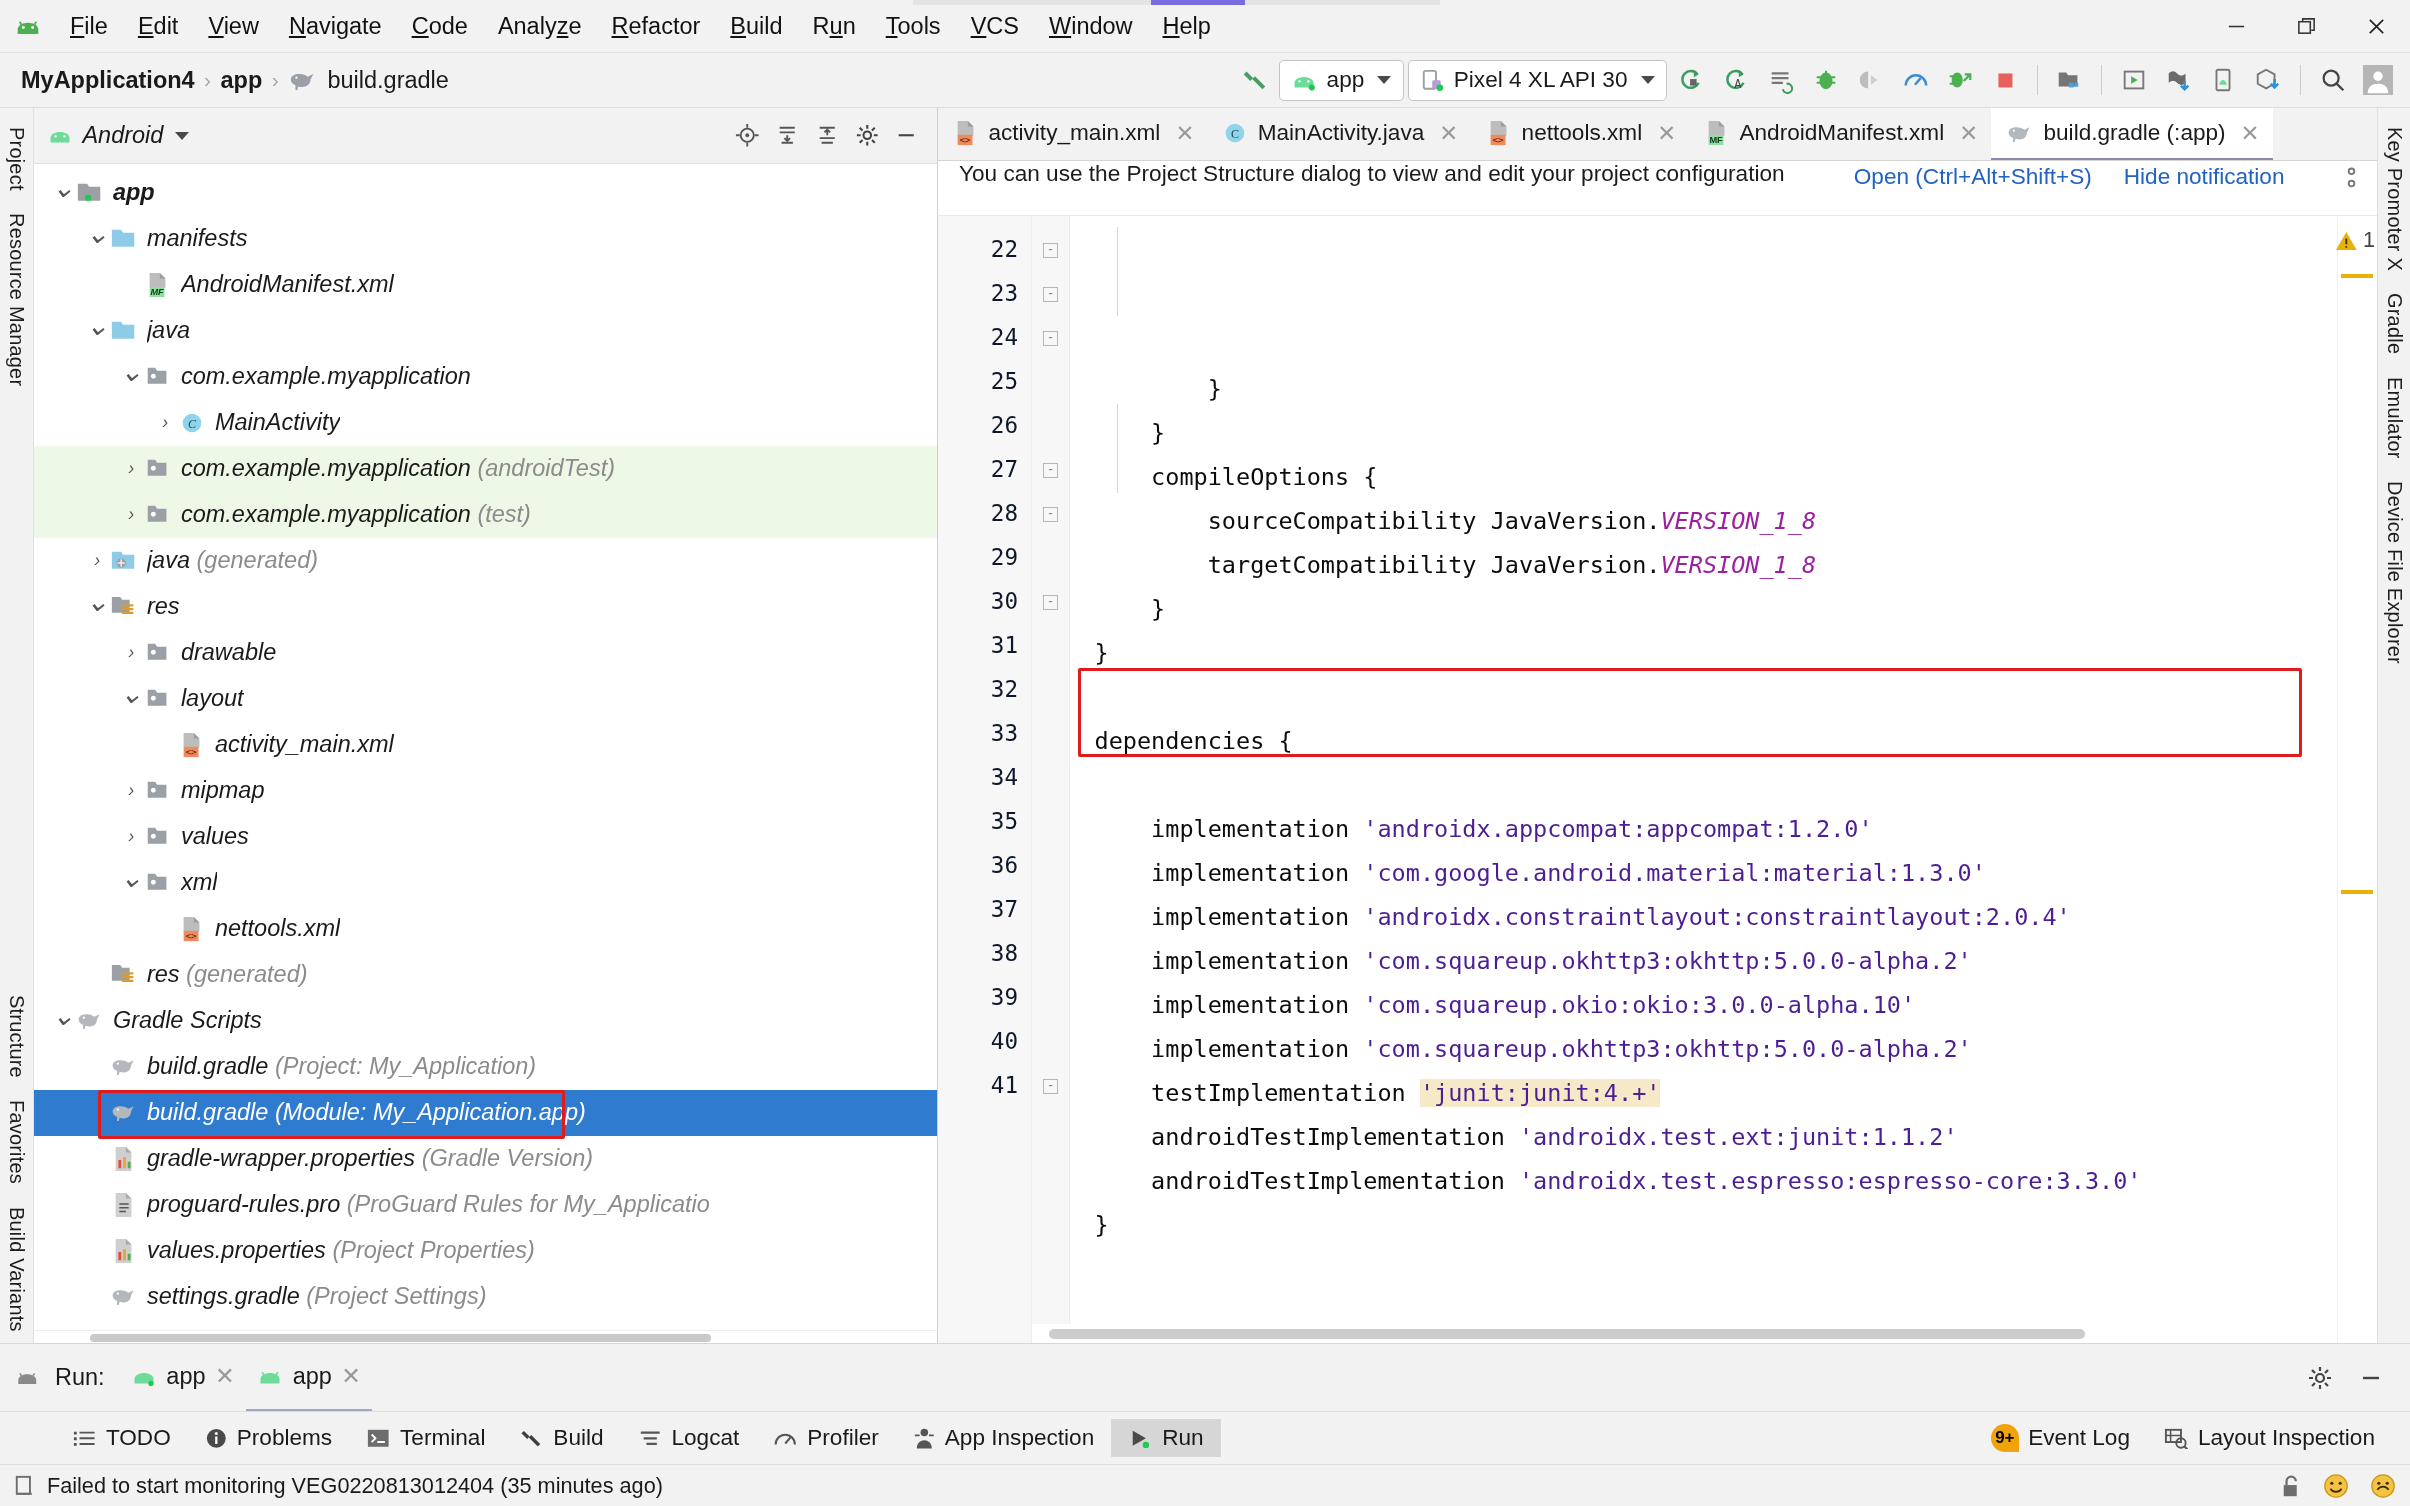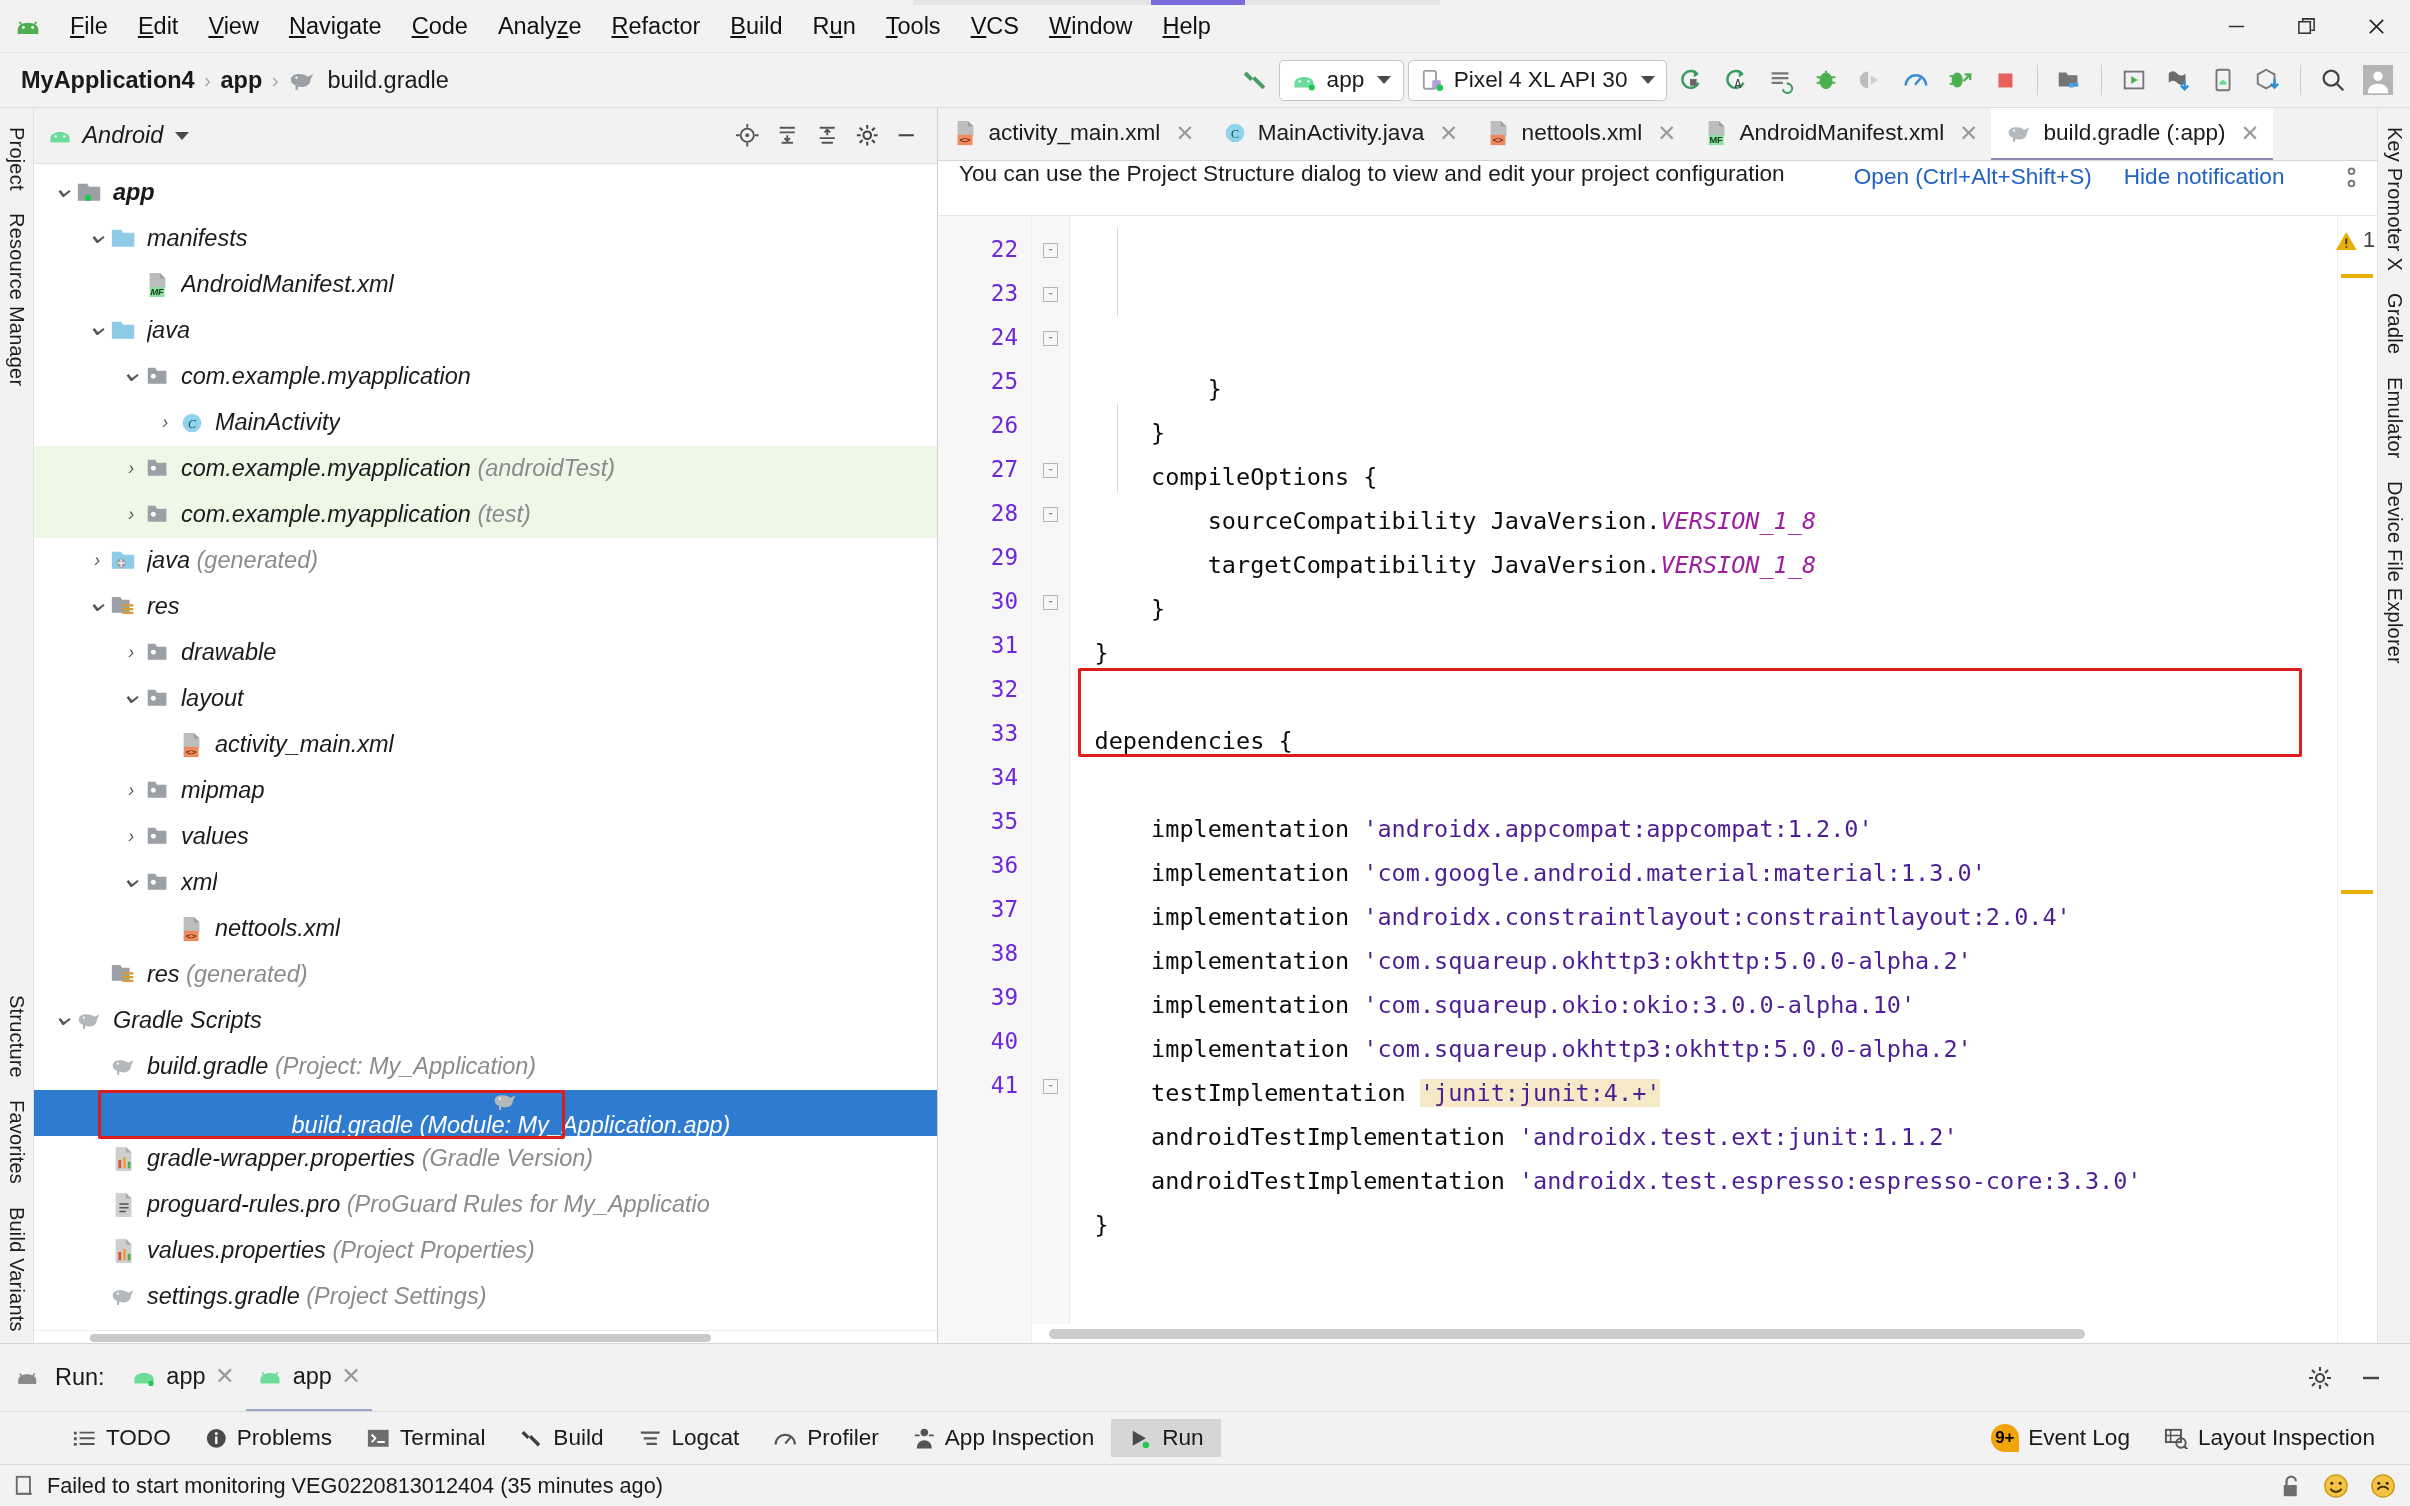--- a/index.html
+++ b/index.html
@@ -116,21 +116,21 @@
     font-size:22.6px; flex:none; border-bottom:0.9px solid #e8e8e8;
   }
   .notif .msg{ color:#1b1b1b; }
   .notif .links{ margin-left:auto; display:flex; align-items:center; gap:32px; }
   .notif a{ color:#2162c4; text-decoration:none; cursor:default; }
   .notif .gear{ margin-left:24.5px; color:#666; }
 
   .code-area{ flex:1; display:flex; min-height:0; position:relative; background:#fff; overflow:hidden;}
   .gutter{
     width:94px; background:#f7f7f7; flex:none; text-align:right; padding-top:11.3px;
-    color:#6d28d9; font-family:"DejaVu Sans Mono", monospace; font-size:22.6px;
+    color:#0f172a; font-family:"DejaVu Sans Mono", monospace; font-size:22.6px;
     border-right:0.9px solid #efefef;
   }
   .gutter div{ height:44px; line-height:44px; padding-right:13px; }
   .fold{
     width:38px; background:#f7f7f7; flex:none; padding-top:11.3px; border-right:0.9px solid #e9e9e9;
     position:relative;
   }
   .fold div{ height:44px; line-height:44px; text-align:center; color:#9d9d9d; font-size:17px;}
   .code{
     flex:1; padding-top:11.3px; font-family:"DejaVu Sans Mono", monospace; font-size:23.5px;
@@ -637,21 +637,21 @@
           <div class="node" style="padding-left: 51px;">
             <span class="arrow"></span>
             <span class="ic">
               <svg width="28" height="22.6" viewBox="0 0 32 22">
                 <path d="M3 10c0-4 4-6 9-6 4 0 7 1 9 3l6-3-3 6c0 5-4 8-9 8-2 0-3 0-4-1l-1 4h-2l0-5c-3-1-5-3-5-6z" fill="#b3b8bc"></path>
                 <circle cx="9" cy="8" r="1.2" fill="#fff"></circle>
               </svg>
             </span>
             <span class="lbl"><span>build.gradle</span><span class="dim"> (Project: My_Application)</span></span>
           </div>
-          <div class="node sel" style="padding-left: 51px; flex-direction: column;">
+          <div class="node sel" style="padding-left: 51px;">
             <span class="arrow"></span>
             <span class="ic">
               <svg width="28" height="22.6" viewBox="0 0 32 22">
                 <path d="M3 10c0-4 4-6 9-6 4 0 7 1 9 3l6-3-3 6c0 5-4 8-9 8-2 0-3 0-4-1l-1 4h-2l0-5c-3-1-5-3-5-6z" fill="#b3b8bc"></path>
                 <circle cx="9" cy="8" r="1.2" fill="#fff"></circle>
               </svg>
             </span>
             <span class="lbl"><span>build.gradle (Module: My_Application.app)</span></span>
           </div>
           <div class="redbox" style="left: 64px; top: 926px; width: 467px; height: 49px;"></div>

